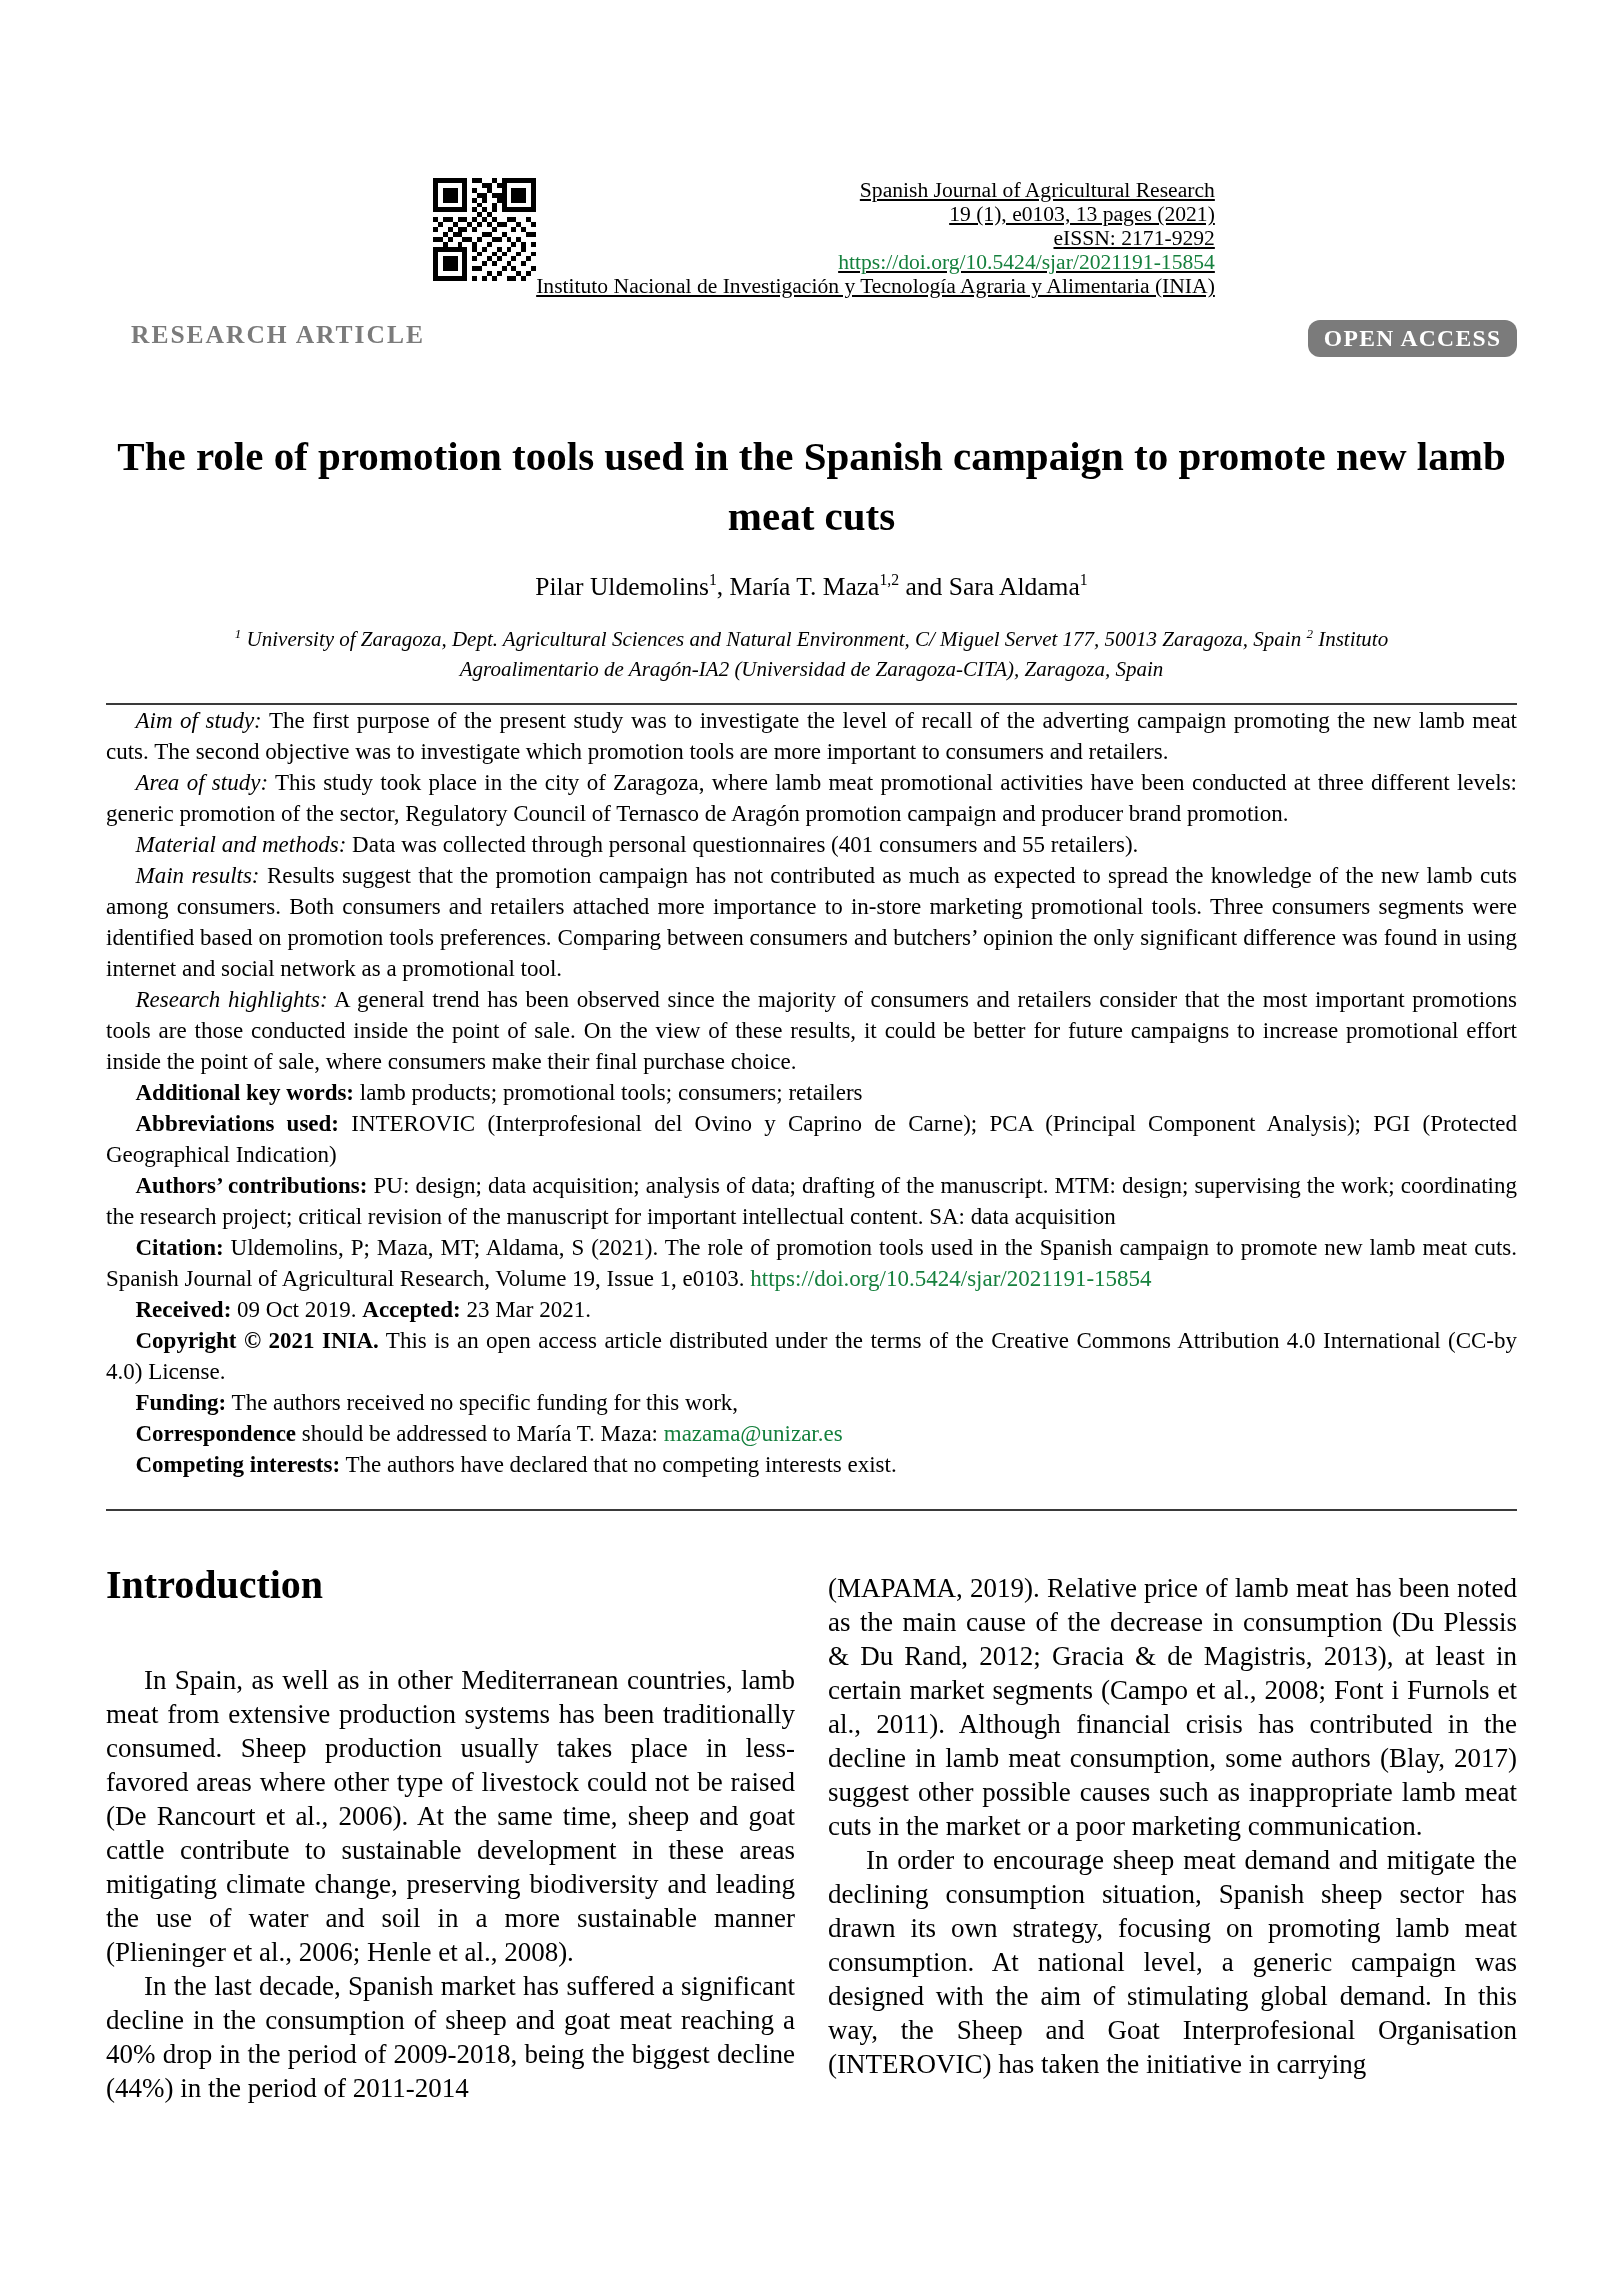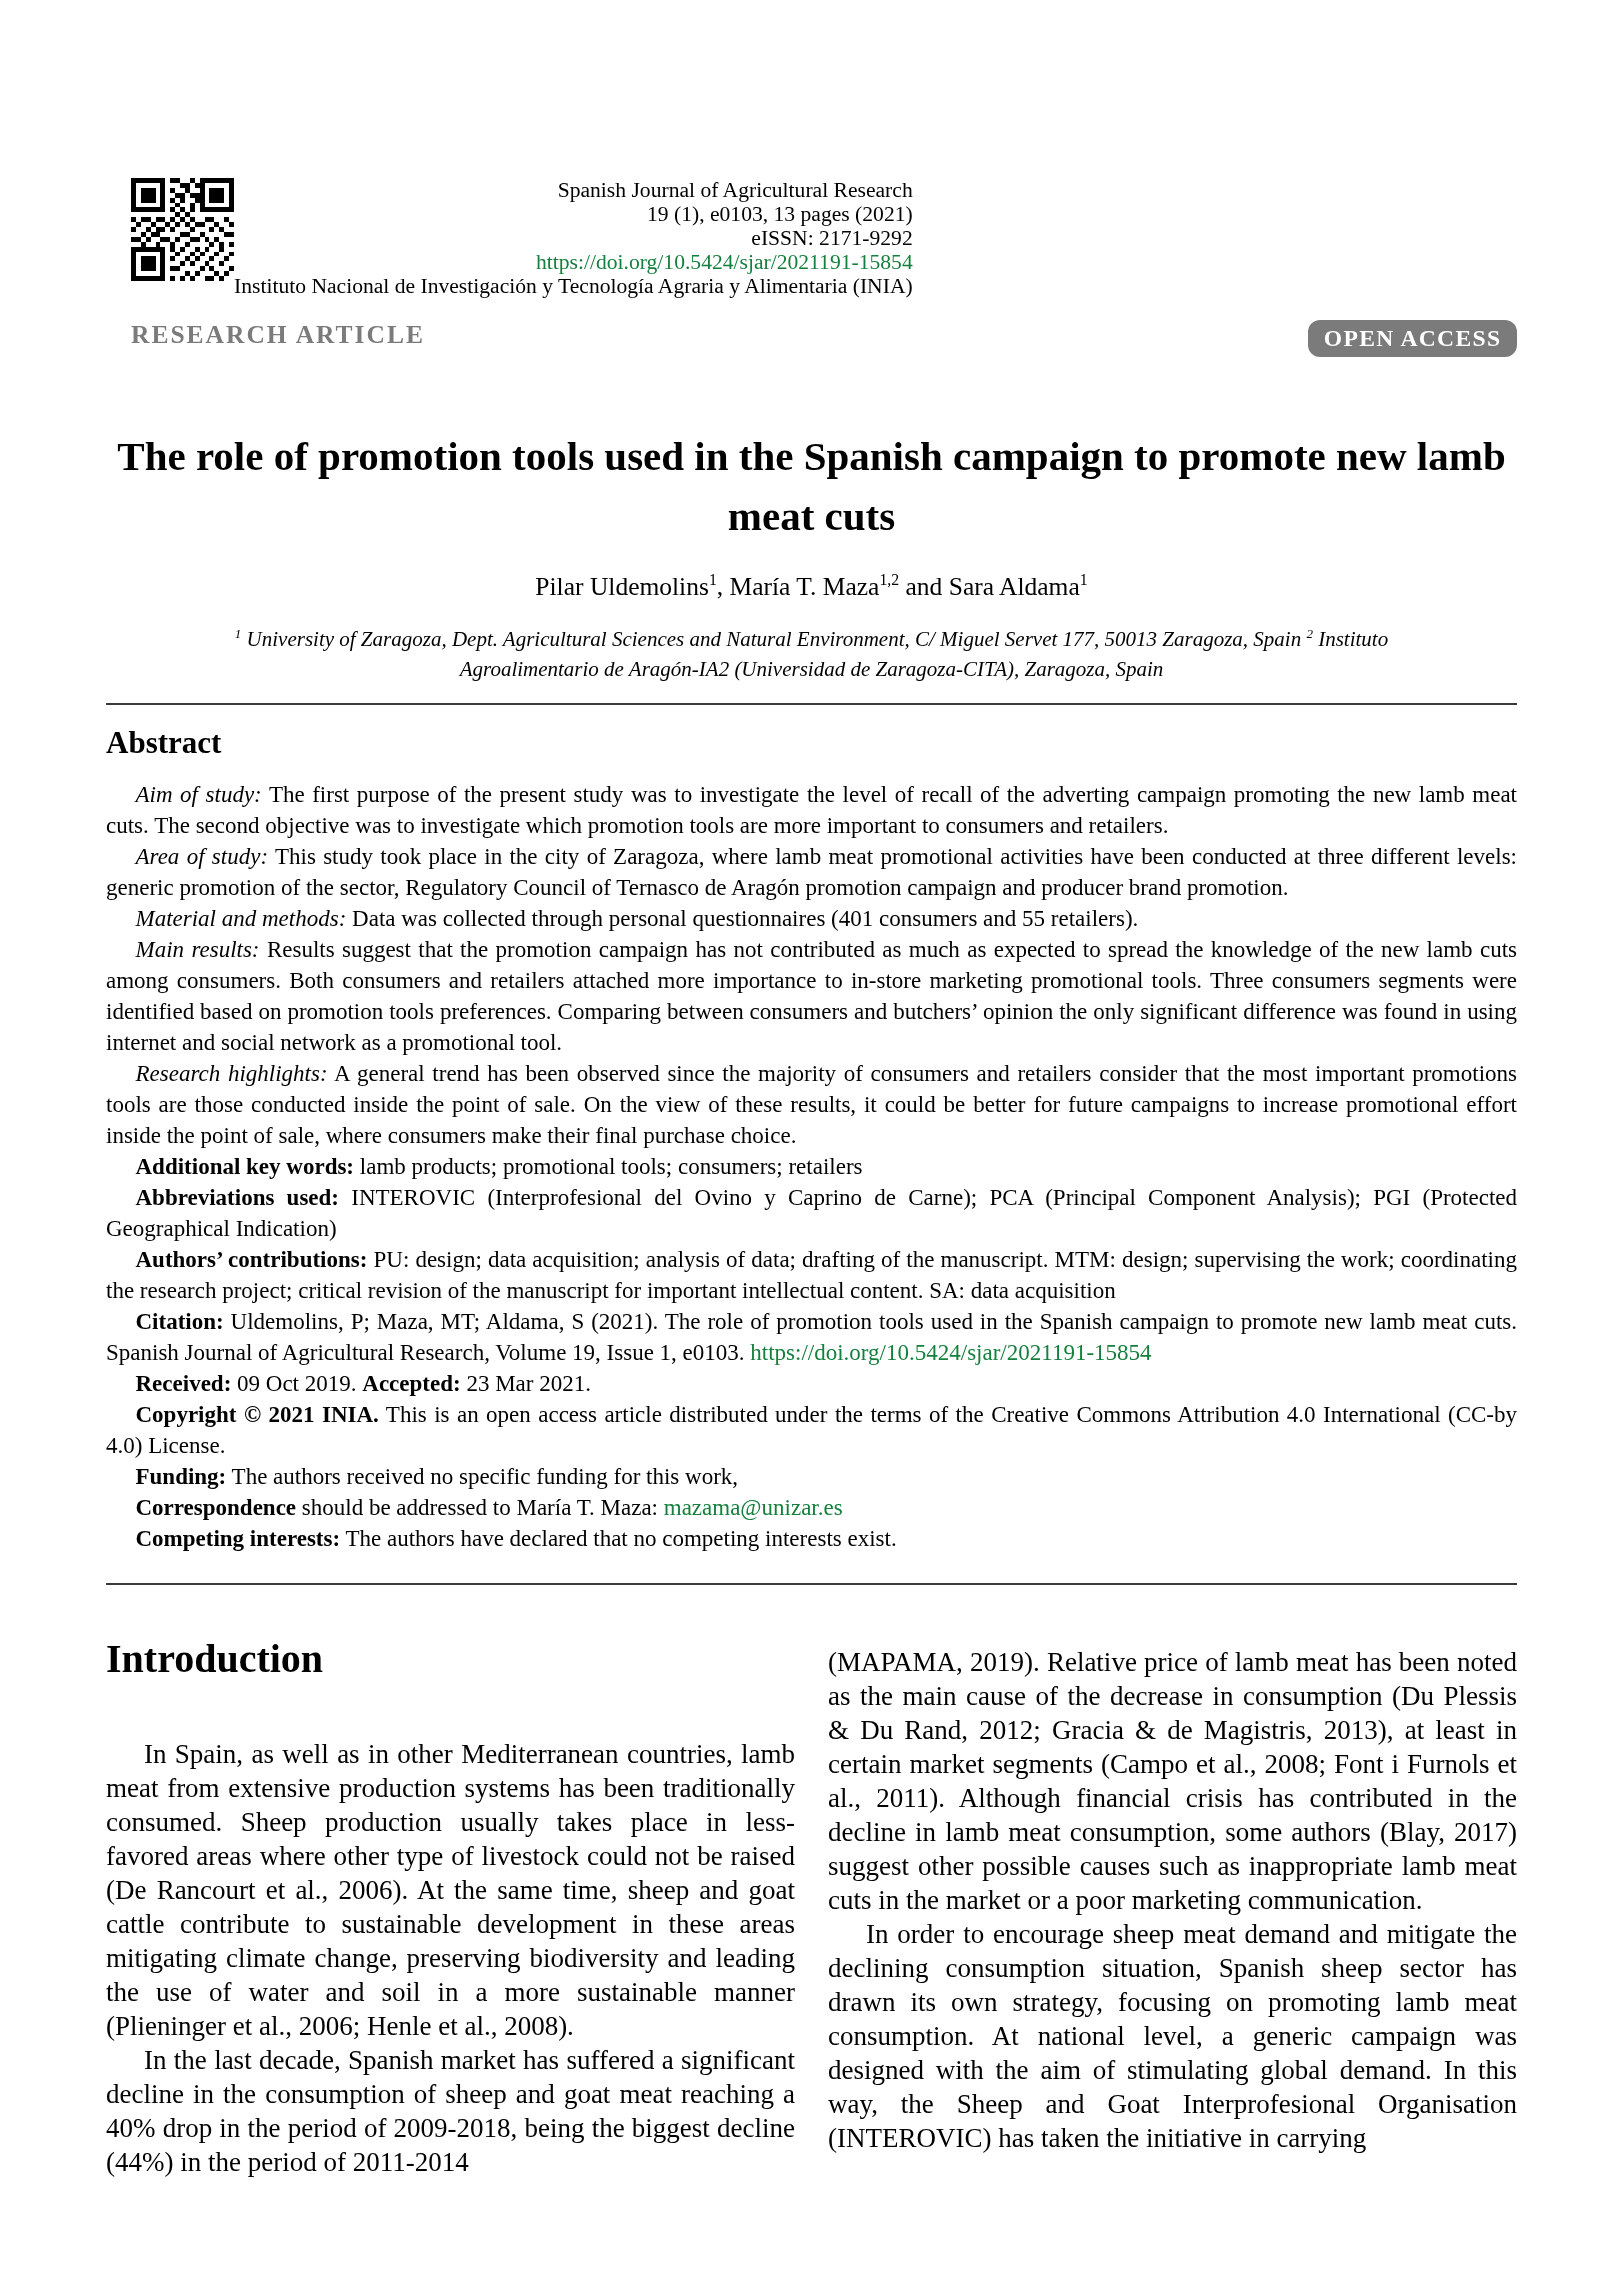--- a/index.html
+++ b/index.html
@@ -8,21 +8,21 @@
     width: 1623px;
     height: 2295px;
     background: #ffffff;
     font-family: "Liberation Serif", "DejaVu Serif", serif;
     color: #000000;
     padding: 178px 106px 52px 106px;
     position: relative;
     overflow: hidden;
   }
   
-  .top-row { display: flex; justify-content: flex-start; align-items: flex-start; padding-left: 25px; }
+  .top-row { display: flex; justify-content: center; align-items: flex-start; padding-left: 25px; text-decoration: underline; }
   .qr { width: 103px; height: 103px; flex: 0 0 auto; }
   .journal-info { text-align: right; font-size: 21.6px; line-height: 24px; }
   .journal-info .red-link { display: block; }
   .red-link { color: #15803d; text-decoration: none; cursor: pointer; }
   
   .type-row { margin-top: 22px; display: flex; justify-content: space-between; padding-left: 25px; }
   .research-article { color: #7b7b7b; font-weight: bold; font-size: 25.5px; letter-spacing: 2px; }
   .open-access { background: #7b7b7b; color: #ffffff; font-weight: bold; font-size: 23.6px; letter-spacing: 1.3px; padding: 5.2px 15.7px; border-radius: 12px; }
   
   .title { margin: 69px 0 0 0; text-align: center; font-size: 41px; line-height: 60px; font-weight: bold; }
@@ -84,21 +84,20 @@
   <div class="authors">
     <span>Pilar Uldemolins</span><sup>1</sup><span>, </span><span>María T. Maza</span><sup>1,2</sup><span> and </span><span>Sara Aldama</span><sup>1</sup>
   </div>
 
   <div class="affil">
     <sup>1</sup><span> University of Zaragoza, Dept. Agricultural Sciences and Natural Environment, C/ Miguel Servet 177, 50013 Zaragoza, Spain  </span><sup>2</sup><span> Instituto Agroalimentario de Aragón-IA2 (Universidad de Zaragoza-CITA), Zaragoza, Spain</span>
   </div>
 
   <hr class="rule rule-1">
 
-  <h2 class="abstract-heading">Abstract</h2>
 
   <p class="ab"><span class="lab-i">Aim of study:</span><span> The first purpose of the present study was to investigate the level of recall of the adverting campaign promoting the new lamb meat cuts. The second objective was to investigate which promotion tools are more important to consumers and retailers.</span></p>
   <p class="ab"><span class="lab-i">Area of study:</span><span> This study took place in the city of Zaragoza, where lamb meat promotional activities have been conducted at three different levels: generic promotion of the sector, Regulatory Council of Ternasco de Aragón promotion campaign and producer brand promotion.</span></p>
   <p class="ab"><span class="lab-i">Material and methods:</span><span> Data was collected through personal questionnaires (401 consumers and 55 retailers).</span></p>
   <p class="ab"><span class="lab-i">Main results:</span><span> Results suggest that the promotion campaign has not contributed as much as expected to spread the knowledge of the new lamb cuts among consumers. Both consumers and retailers attached more importance to in-store marketing promotional tools. Three consumers segments were identified based on promotion tools preferences. Comparing between consumers and butchers’ opinion the only significant difference was found in using internet and social network as a promotional tool.</span></p>
   <p class="ab"><span class="lab-i">Research highlights:</span><span> A general trend has been observed since the majority of consumers and retailers consider that the most important promotions tools are those conducted inside the point of sale. On the view of these results, it could be better for future campaigns to increase promotional effort inside the point of sale, where consumers make their final purchase choice.</span></p>
   <p class="ab"><span class="lab-b">Additional key words:</span><span> lamb products; promotional tools; consumers; retailers</span></p>
   <p class="ab"><span class="lab-b">Abbreviations used:</span><span> INTEROVIC (Interprofesional del Ovino y Caprino de Carne); PCA (Principal Component Analysis); PGI (Protected Geographical Indication)</span></p>
   <p class="ab"><span class="lab-b">Authors’ contributions:</span><span> PU: design; data acquisition; analysis of data; drafting of the manuscript. MTM: design; supervising the work; coordinating the research project; critical revision of the manuscript for important intellectual content. SA: data acquisition</span></p>
   <p class="ab"><span class="lab-b">Citation:</span><span> Uldemolins, P; Maza, MT; Aldama, S (2021). The role of promotion tools used in the Spanish campaign to promote new lamb meat cuts. Spanish Journal of Agricultural Research, Volume 19, Issue 1, e0103. </span><span class="red-link">https://doi.org/10.5424/sjar/2021191-15854</span></p>

